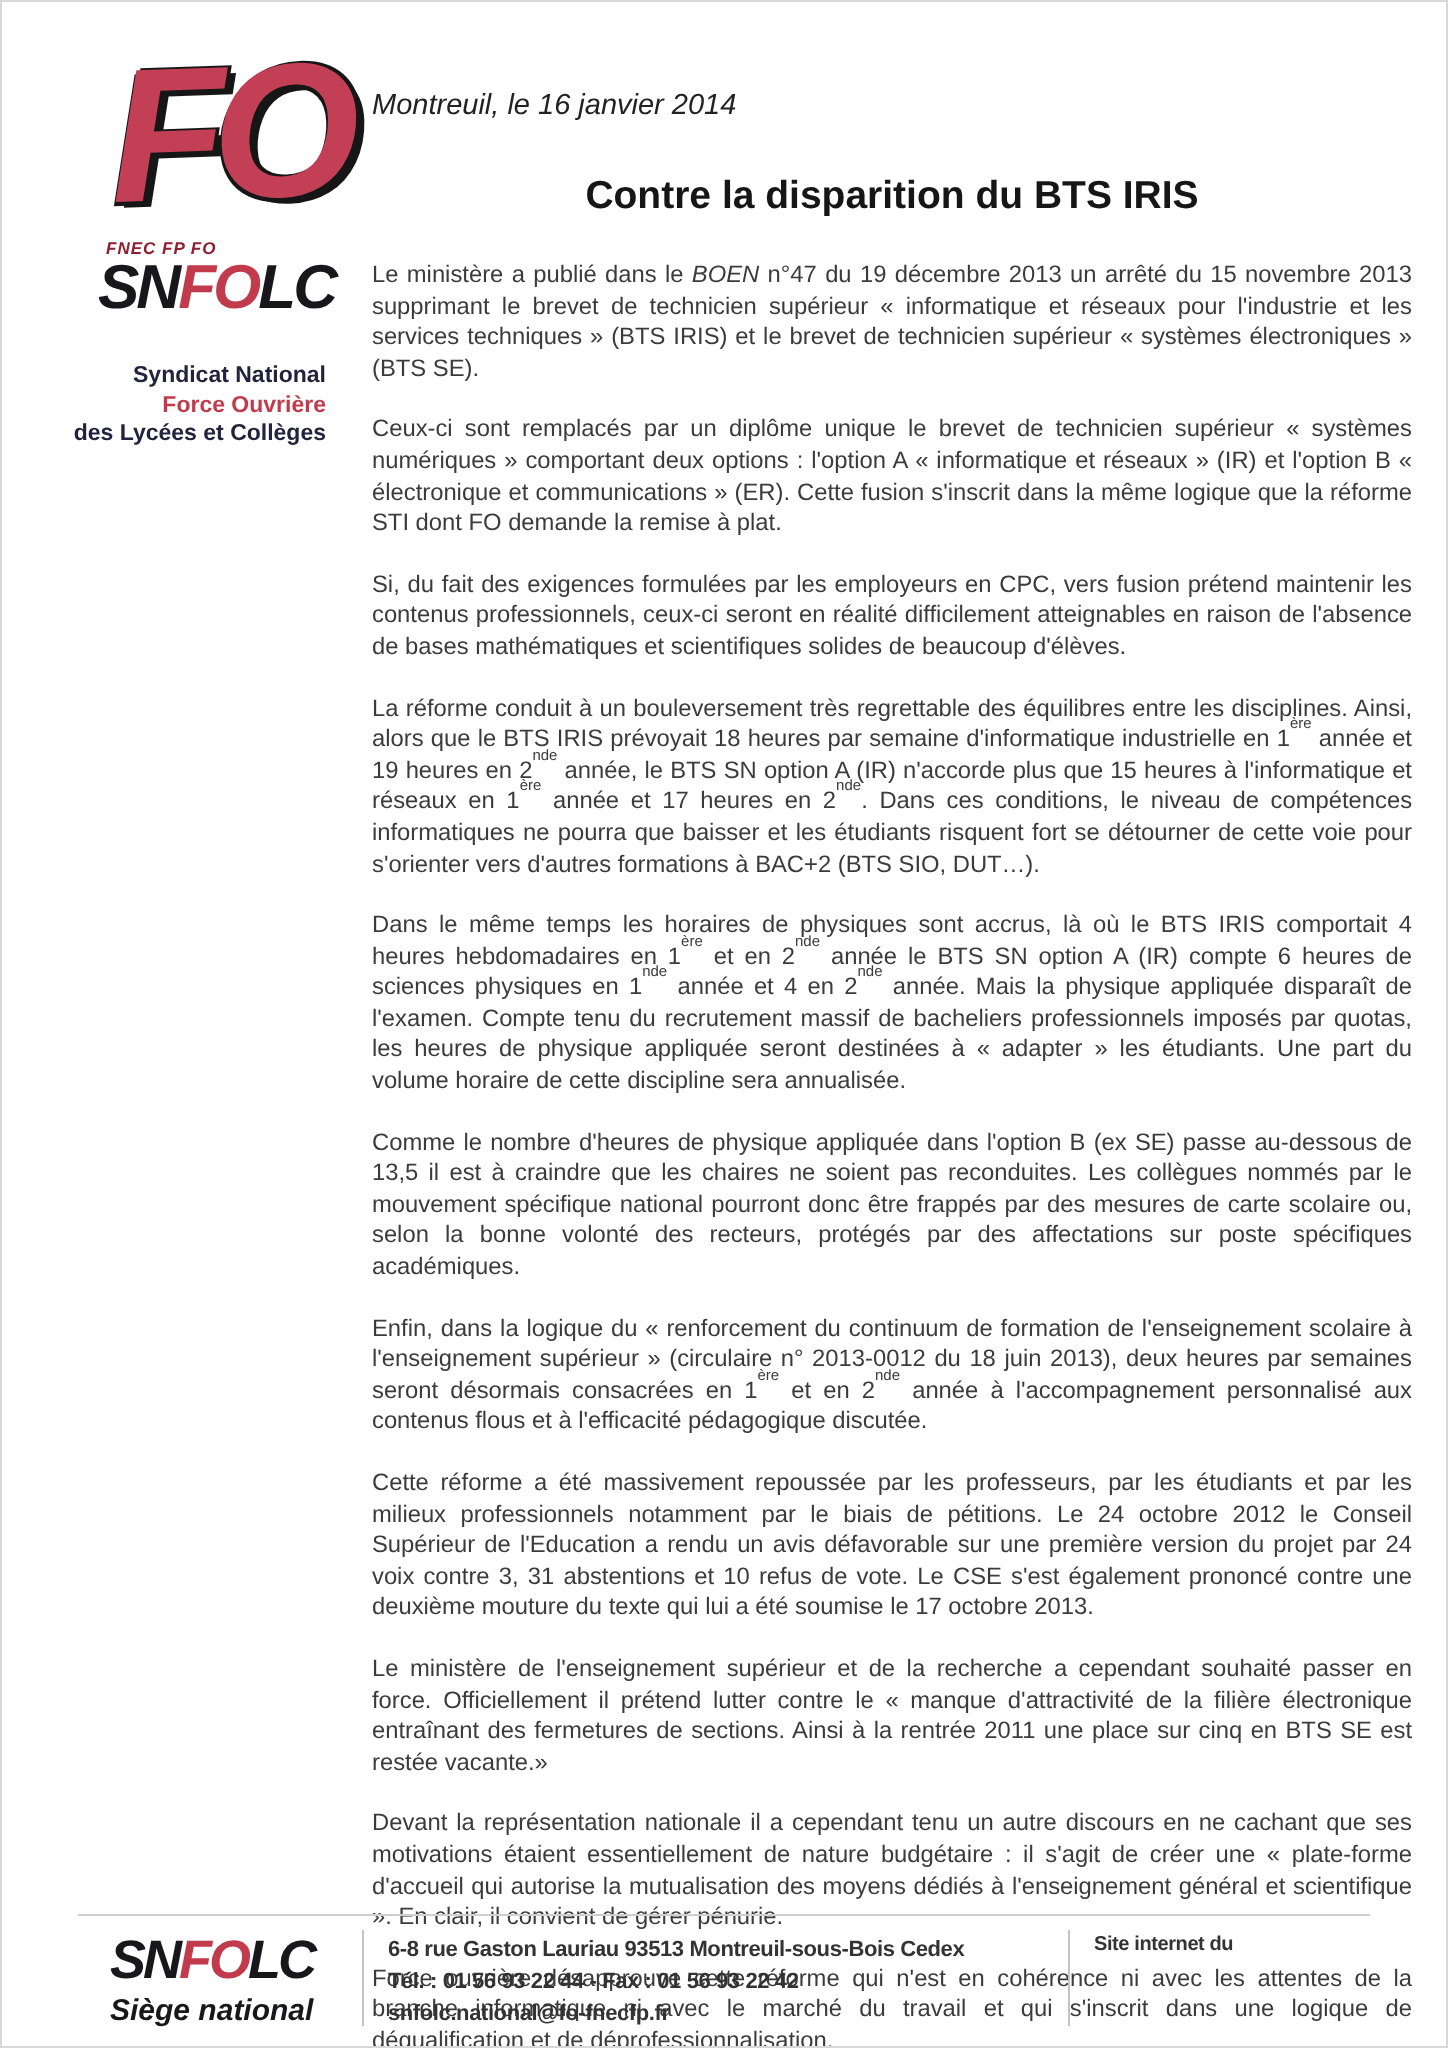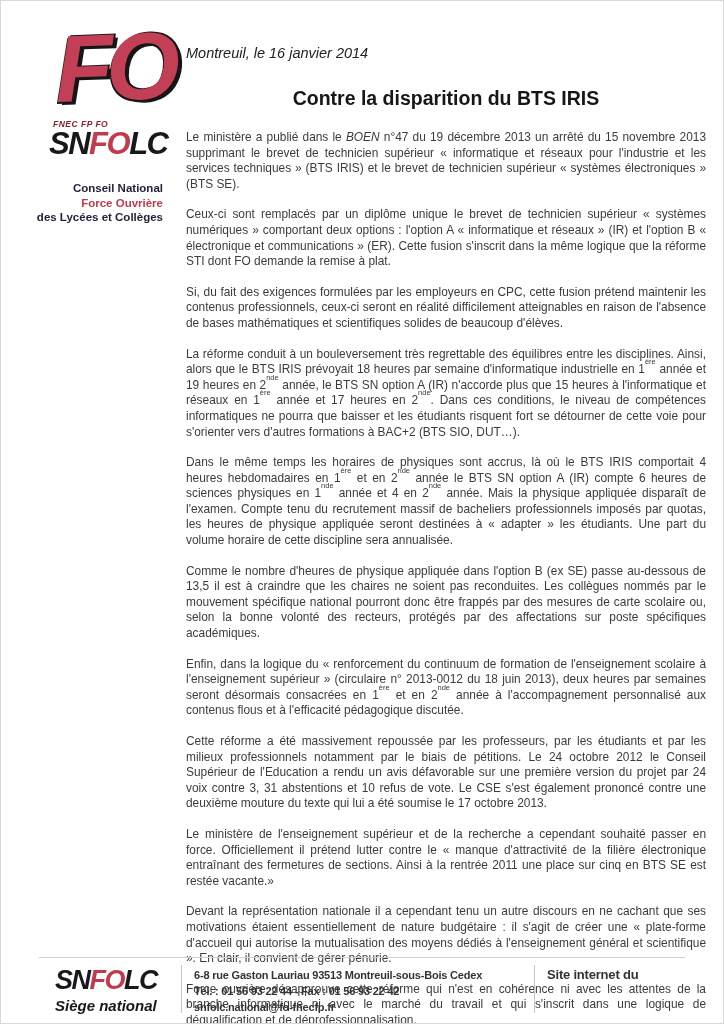--- a/index.html
+++ b/index.html
@@ -111,46 +111,46 @@
     flex:1;
     padding:4px 0 0 12px;
     font-size:11px;font-weight:600;
     letter-spacing:-0.2px;
     line-height:16px;color:#333;
   }
   .f-site{
     width:158px;
     padding:4px 0 0 12px;box-sizing:border-box;
   }
-  .f-site-label{font-size:13px;font-weight:600;color:#333;letter-spacing:-0.2px;}
+  .f-site-label{font-size:10px;font-weight:600;color:#333;letter-spacing:-0.2px;}
   .f-site-url{font-size:17.5px;color:#2b2b2b;letter-spacing:-0.3px;margin-top:1px;}
 </style>
 </head>
 <body>
 
 <div class="page">
 
   <div class="sidebar">
     <div class="fo-logo">FO</div>
     <div class="fnec">FNEC FP FO</div>
     <div class="snfolc"><span class="dark">SN</span><span class="red">FO</span><span class="dark">LC</span></div>
     <div class="caption">
-        <div class="dark">Conseil National</div>
+        <div class="dark">Syndicat National</div>
         <div class="red">Force Ouvrière</div>
         <div class="dark">des Lycées et Collèges</div>
       </div>
   </div>
 
   <div class="main">
     <div class="dateline">Montreuil, le 16 janvier 2014</div>
     <h1 class="doc-title">Contre la disparition du BTS IRIS</h1>
     <div class="paras">
         <p class="para"><span>Le ministère a publié dans le </span><em>BOEN</em><span> n°47 du 19 décembre 2013 un arrêté du 15 novembre 2013 supprimant le brevet de technicien supérieur « informatique et réseaux pour l'industrie et les services techniques » (BTS IRIS) et le brevet de technicien supérieur « systèmes électroniques » (BTS SE).</span></p>
         <p class="para"><span>Ceux-ci sont remplacés par un diplôme  unique le brevet de technicien supérieur « systèmes numériques » comportant deux options : l'option A « informatique et réseaux » (IR) et l'option B « électronique et communications » (ER). Cette fusion s'inscrit dans la même logique que la réforme STI dont FO demande la remise à plat.</span></p>
-        <p class="para"><span>Si, du fait des exigences formulées par les employeurs en CPC,  cette fusion prétend maintenir les contenus professionnels, ceux-ci seront en réalité difficilement atteignables en raison de l'absence de bases mathématiques et scientifiques solides de beaucoup d'élèves.</span></p>
+        <p class="para"><span>Si, du fait des exigences formulées par les employeurs en CPC,  vers fusion prétend maintenir les contenus professionnels, ceux-ci seront en réalité difficilement atteignables en raison de l'absence de bases mathématiques et scientifiques solides de beaucoup d'élèves.</span></p>
         <p class="para"><span>La réforme conduit à un bouleversement très regrettable des équilibres entre les disciplines. Ainsi, alors que le BTS IRIS prévoyait 18 heures par semaine d'informatique industrielle en 1</span><sup>ère</sup><span> année et 19 heures en 2</span><sup>nde</sup><span> année, le BTS SN option A (IR) n'accorde plus que 15 heures à l'informatique et réseaux en 1</span><sup>ère</sup><span> année et 17 heures en 2</span><sup>nde</sup><span>. Dans ces conditions, le niveau de compétences informatiques ne pourra que baisser et les étudiants risquent fort se détourner de cette voie pour s'orienter vers d'autres formations à BAC+2 (BTS SIO, DUT…).</span></p>
         <p class="para"><span>Dans le même temps les horaires de physiques sont accrus, là où le BTS IRIS comportait 4 heures hebdomadaires en 1</span><sup>ère</sup><span> et en 2</span><sup>nde</sup><span> année le BTS SN option A (IR) compte 6 heures de sciences physiques en 1</span><sup>nde</sup><span> année et 4 en 2</span><sup>nde</sup><span> année. Mais la physique appliquée disparaît de l'examen. Compte tenu du recrutement massif de bacheliers professionnels imposés par quotas, les heures de physique appliquée seront destinées à « adapter » les étudiants. Une part du volume horaire de cette discipline sera annualisée.</span></p>
         <p class="para"><span>Comme le nombre d'heures de physique appliquée dans l'option B (ex SE) passe au-dessous de 13,5 il est à craindre que les chaires ne soient pas reconduites. Les collègues nommés par le mouvement spécifique national pourront donc être frappés par des mesures de carte scolaire ou, selon la bonne volonté des recteurs, protégés par des affectations sur poste spécifiques académiques.</span></p>
         <p class="para"><span>Enfin, dans la logique du « renforcement du continuum de formation de l'enseignement scolaire à l'enseignement supérieur » (circulaire n° 2013-0012 du 18 juin 2013), deux heures par semaines seront désormais consacrées en 1</span><sup>ère</sup><span> et en 2</span><sup>nde</sup><span> année à l'accompagnement personnalisé aux contenus flous et à l'efficacité pédagogique discutée.</span></p>
         <p class="para"><span>Cette réforme a été massivement repoussée par les professeurs, par les étudiants et par les milieux professionnels notamment par le biais de pétitions. Le 24 octobre 2012 le Conseil Supérieur de l'Education a rendu un avis défavorable sur une première version du projet par 24 voix contre 3, 31 abstentions  et 10 refus de vote. Le CSE s'est également prononcé contre une deuxième mouture du texte qui lui a été soumise le 17 octobre 2013.</span></p>
         <p class="para"><span>Le ministère de l'enseignement supérieur et de la recherche a cependant souhaité passer en force. Officiellement il prétend lutter contre le « manque d'attractivité de la filière électronique entraînant des fermetures de sections. Ainsi à la rentrée 2011 une place sur cinq en BTS SE est restée vacante.»</span></p>
         <p class="para"><span>Devant la représentation nationale il a cependant tenu un autre discours en ne cachant que ses motivations étaient essentiellement de nature budgétaire : il s'agit de créer une « plate-forme d'accueil qui autorise la mutualisation des moyens dédiés à l'enseignement général et scientifique ». En clair, il convient de gérer pénurie.</span></p>
         <p class="para"><span>Force ouvrière désapprouve cette réforme qui n'est en cohérence ni avec les attentes de la branche informatique ni avec le marché du travail et qui s'inscrit dans une logique de déqualification et de déprofessionnalisation.</span></p>
       </div>
   </div>

